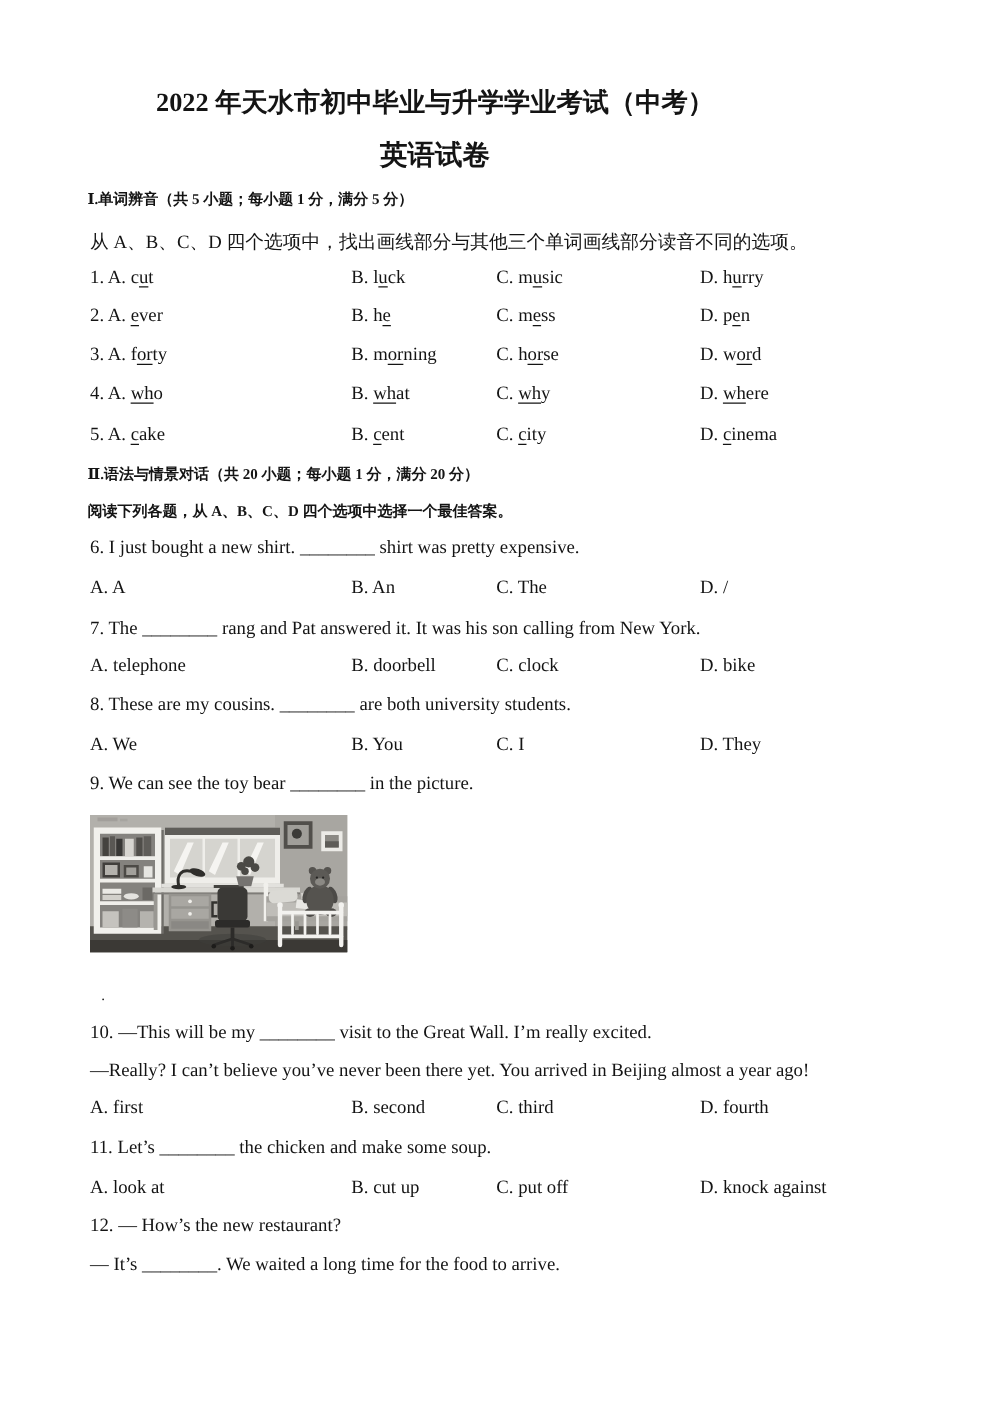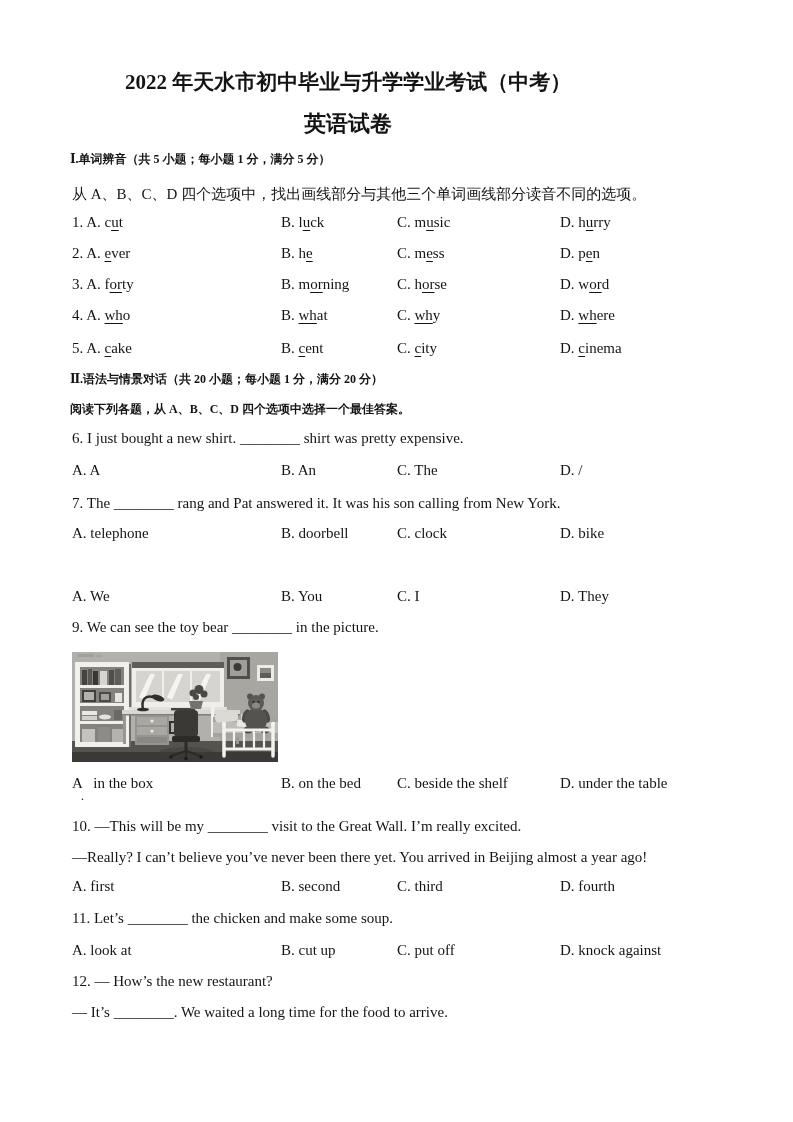--- a/index.html
+++ b/index.html
@@ -78,20 +78,21 @@
   </div>
 
   <div class="line" style="top:494px">7. The ________ rang and Pat answered it. It was his son calling from New York.</div>
   <div class="line opts" style="top:524px">
     <span class="opt a">A. telephone</span>
     <span class="opt b">B. doorbell</span>
     <span class="opt c">C. clock</span>
     <span class="opt d">D. bike</span>
   </div>
 
+  <div class="line" style="top:555px">8. These are my cousins. ________ are both university students.</div>
   <div class="line opts" style="top:587px">
     <span class="opt a">A. We</span>
     <span class="opt b">B. You</span>
     <span class="opt c">C. I</span>
     <span class="opt d">D. They</span>
   </div>
 
   <div class="line" style="top:618px">9. We can see the toy bear ________ in the picture.</div>
 
   <div class="pic">
@@ -221,26 +222,20 @@
         <rect x="155" y="5" width="23" height="22" fill="#514f4b"></rect>
         <rect x="158" y="8" width="17" height="16" fill="#a09e99"></rect>
         <circle cx="165.5" cy="15" r="4" fill="#3b3a37"></circle>
         <rect x="185" y="13" width="17" height="16" fill="#ecebe7"></rect>
         <rect x="188" y="16" width="11" height="10" fill="#8b8984"></rect>
         <rect x="188" y="21" width="11" height="5" fill="#5e5c58"></rect>
       </g>
     </svg>
   </div>
 
-  <div class="line opts" style="top:774px">
-    <span class="opt a">A   in the box</span>
-    <span class="opt b">B. on the bed</span>
-    <span class="opt c">C. beside the shelf</span>
-    <span class="opt d">D. under the table</span>
-  </div>
   <span class="stray">.</span>
 
   <div class="line" style="top:817px">10. —This will be my ________ visit to the Great Wall. I’m really excited.</div>
   <div class="line" style="top:848px">—Really? I can’t believe you’ve never been there yet. You arrived in Beijing almost a year ago!</div>
   <div class="line opts" style="top:877px">
     <span class="opt a">A. first</span>
     <span class="opt b">B. second</span>
     <span class="opt c">C. third</span>
     <span class="opt d">D. fourth</span>
   </div>

